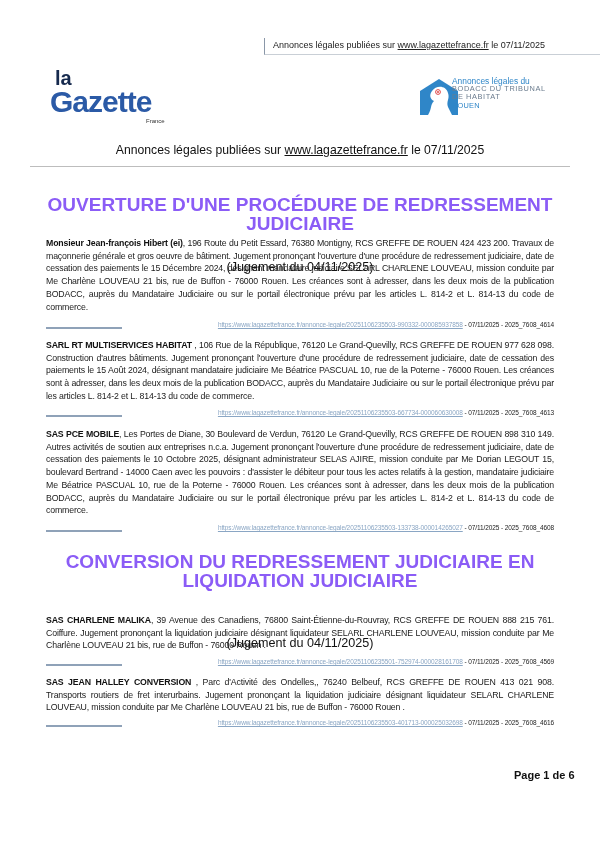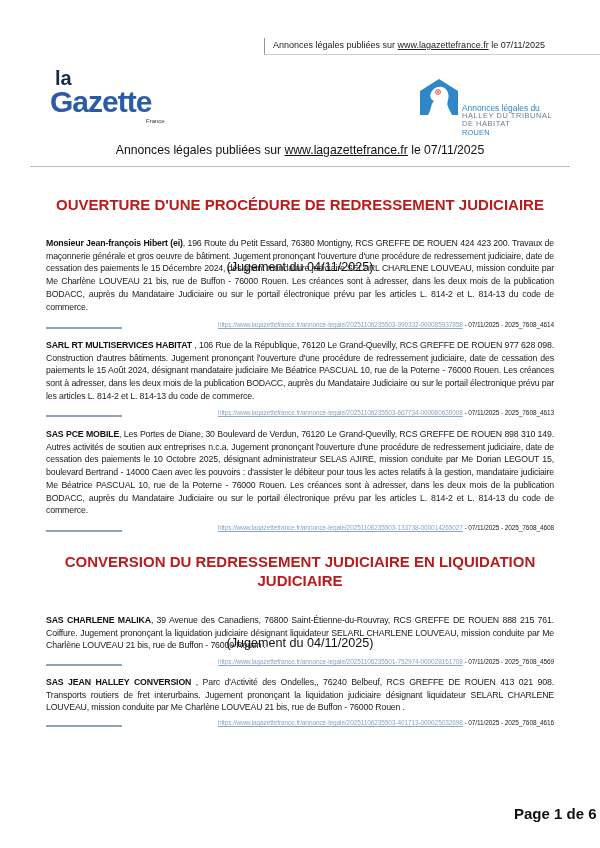--- a/index.html
+++ b/index.html
@@ -1,35 +1,35 @@
 <!DOCTYPE html>
 <html><head>
 <meta charset="utf-8">
 <style>
   html, body { margin: 0; padding: 0; background: #ffffff; }
   body { width: 600px; height: 848px; position: relative; overflow: hidden; font-family: "Liberation Sans", sans-serif; color: #111; }
   .topbar { position: absolute; left: 264px; top: 38px; height: 16px; border-left: 1px solid #8a97a8; border-bottom: 1px solid #c9cfd6; width: 336px; padding-left: 8px; font-size: 9px; line-height: 14px; color: #222; }
   .topbar a { color: #222; text-decoration: underline; }
   .logo-gazette { position: absolute; left: 48px; top: 68px; width: 130px; height: 60px; text-decoration: underline; }
   .logo-greffe { position: absolute; left: 418px; top: 77px; width: 160px; height: 40px; }
-  .greffe-text { position: absolute; left: 44px; top: 0; font-size: 7.4px; line-height: 8.2px; color: #6b7c8e; letter-spacing: 0.6px; white-space: nowrap; margin-top: 27px; }
+  .greffe-text { position: absolute; left: 34px; top: 0; font-size: 7.4px; line-height: 8.2px; color: #6b7c8e; letter-spacing: 0.6px; white-space: nowrap; }
   .greffe-text .l1 { color: #2f86c8; letter-spacing: 0; font-size: 8.4px; }
   .greffe-text .l4 { color: #2f86c8; font-weight: normal; letter-spacing: 0.2px; }
   .pub-line { position: absolute; left: 0; top: 143px; width: 600px; text-align: center; font-size: 12.2px; color: #111; }
   .pub-line a { color: #111; text-decoration: underline; }
   .hr-top { position: absolute; left: 30px; top: 166px; width: 540px; height: 1px; background: #bdbdbd; }
-  .section-title { position: absolute; left: 30px; width: 540px; text-align: center; font-weight: bold; font-size: 15px; line-height: 19px; color: #b91c1c; }
+  .section-title { position: absolute; left: 30px; width: 540px; text-align: center; font-weight: bold; font-size: 19px; line-height: 19px; color: #8b5cf6; }
   .section-sub { position: absolute; left: 30px; width: 540px; text-align: center; font-size: 12.6px; color: #111; margin-top: 46px; }
   .annonce { position: absolute; left: 46px; width: 508px; font-size: 8.75px; line-height: 12.7px; text-align: justify; color: #1a1a1a; font-family: "Liberation Sans Narrow", "Liberation Sans", sans-serif; letter-spacing: -0.15px; }
   .annonce b { font-weight: bold; color: #111; }
   .annonce-footer { position: absolute; left: 46px; width: 508px; height: 12px; }
   .annonce-footer .rule { position: absolute; left: 0; top: 7px; width: 76px; height: 2px; background: #8fa2b8; }
   .annonce-footer .meta { position: absolute; right: 0; top: 0; font-size: 6.5px; line-height: 10px; white-space: nowrap; color: #222; letter-spacing: -0.1px; }
   .annonce-footer .meta a { color: #8aa6c4; text-decoration: underline; }
-  .page-num { position: absolute; left: 514px; top: 805px; font-size: 15px; font-weight: bold; color: #111; }
+  .page-num { position: absolute; left: 514px; top: 769px; font-size: 11px; font-weight: bold; color: #111; }
 </style>
 </head>
 <body>
 
 <div class="topbar">
   <span>Annonces légales publiées sur </span><a>www.lagazettefrance.fr</a><span> le 07/11/2025</span>
 </div>
 
 <div class="logo-gazette">
   <svg width="130" height="60" viewBox="0 0 130 60">
@@ -41,21 +41,21 @@
 
 <div class="logo-greffe">
   <svg width="42" height="40" viewBox="0 0 42 40">
     <polygon points="21,2 40,14 40,38 2,38 2,14" fill="#2f86c8"></polygon>
     <path d="M14,14 C18,8 28,8 30,16 C32,22 28,24 30,30 L34,38 L10,38 C14,32 12,28 16,24 C12,22 11,18 14,14 Z" fill="#ffffff"></path>
     <circle cx="20" cy="15" r="2.4" fill="none" stroke="#d33" stroke-width="0.9"></circle>
     <circle cx="20" cy="15" r="0.9" fill="#d33"></circle>
   </svg>
   <div class="greffe-text">
     <div class="l1">Annonces légales du</div>
-    <div>HALLEY DU TRIBUNAL</div>
+    <div>BODACC DU TRIBUNAL</div>
     <div>DE HABITAT</div>
     <div class="l4">ROUEN</div>
   </div>
 </div>
 
 <div class="pub-line">
   <span>Annonces légales publiées sur </span><a>www.lagazettefrance.fr</a><span> le 07/11/2025</span>
 </div>
 <div class="hr-top"></div>
 

